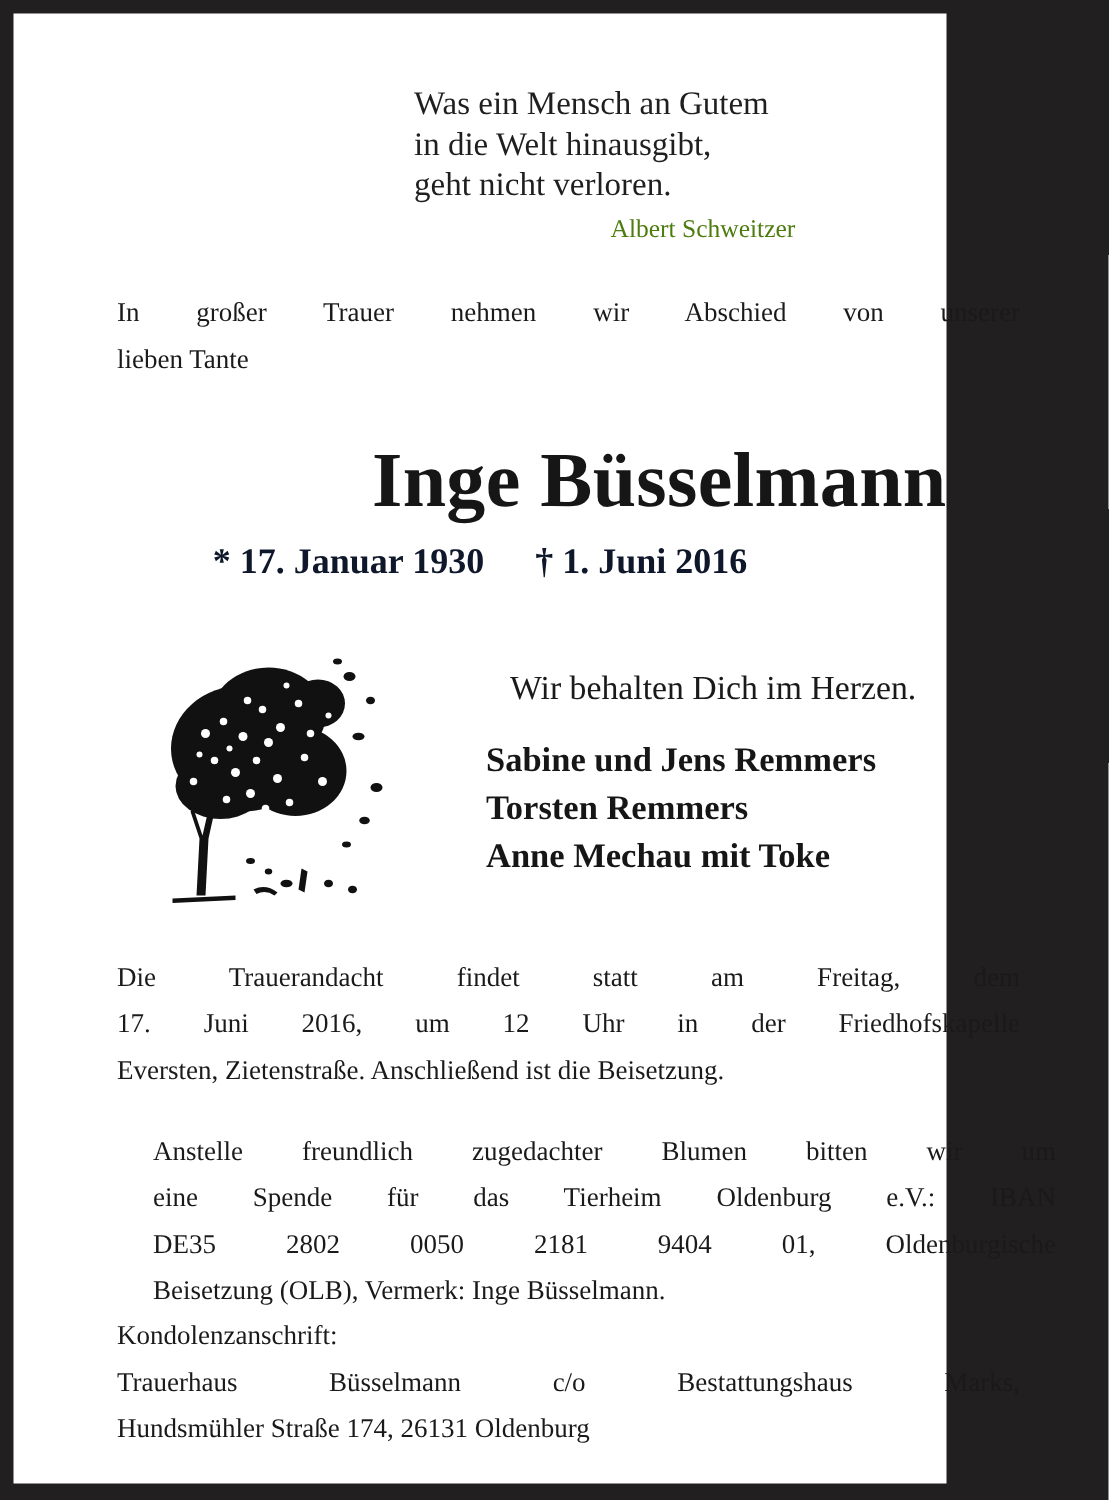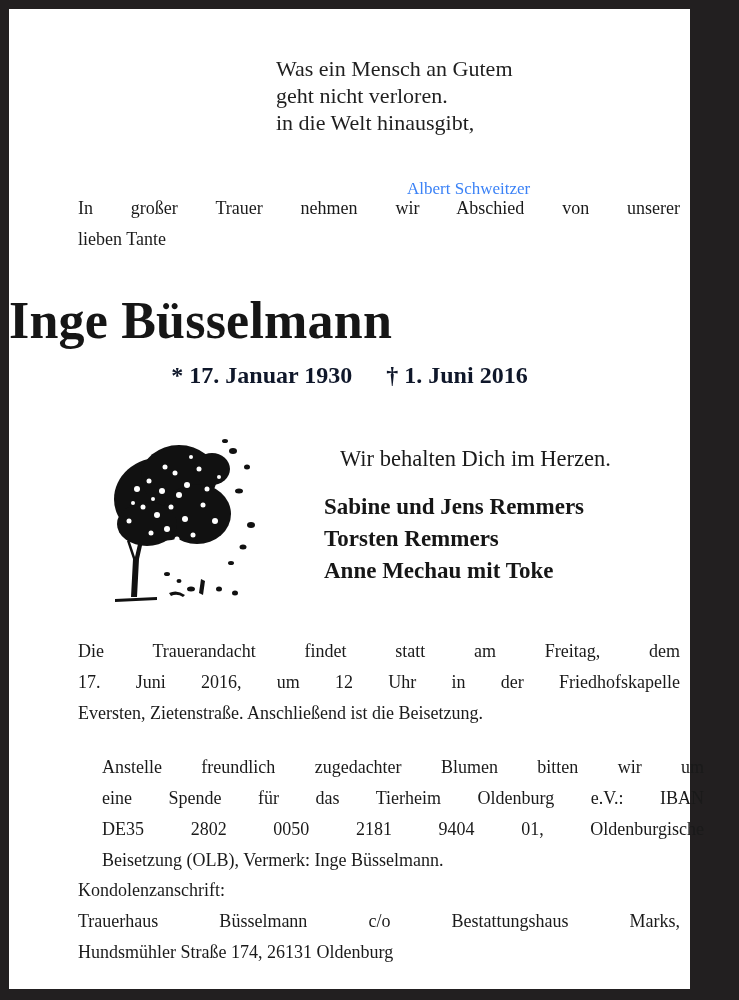--- a/index.html
+++ b/index.html
@@ -7,54 +7,53 @@
       width: 739px; height: 1000px;
       background: #221f20;
       font-family: "Liberation Serif", serif;
       color: #1a1a1a;
       position: relative;
       overflow: hidden;
     }
     .card {
       position: absolute;
       left: 9px; top: 9px;
-      width: 681px; height: 980px;
+      width: 622px; height: 980px;
       background: #ffffff;
     }
     .quote {
       position: absolute;
       left: 267px; top: 46px;
       font-size: 22px;
       line-height: 27px;
       color: #1f1f1f;
     }
     .quote-line { display: block; white-space: nowrap; }
     .quote-author {
       position: absolute;
       left: 398px; top: 134px;
       font-size: 17px;
-      color: #3b82f6;
-      white-space: nowrap;
-      margin-top: 36px;
+      color: #4d7c0f;
+      white-space: nowrap;
     }
     .para {
       position: absolute;
       left: 69px; width: 602px;
       font-size: 18px;
       line-height: 31px;
       text-align: justify;
       color: #1a1a1a;
     }
     .para .ln { display: block; text-align: justify; text-align-last: justify; white-space: nowrap; }
     .para .ln.last { text-align-last: left; }
     .intro { top: 184px; }
     .name {
       position: absolute;
       left: 0; right: 0; top: 282px;
-      text-align: left;
+      text-align: right;
       font-size: 52px;
       font-weight: bold;
       letter-spacing: 0.2px;
       color: #161616;
       white-space: nowrap;
     }
     .dates {
       position: absolute;
       left: 0; right: 0; top: 353px;
       text-align: center;
@@ -89,22 +88,22 @@
     .donation { top: 743px; margin-left: 24px; }
     .condolence { top: 866px; }
   </style>
 </head>
 <body>
 
 <div class="card">
 
   <div class="quote">
     <span class="quote-line">Was ein Mensch an Gutem</span>
+    <span class="quote-line">in die Welt hinausgibt,</span>
     <span class="quote-line">geht nicht verloren.</span>
-    <span class="quote-line">in die Welt hinausgibt,</span>
   </div>
   <div class="quote-author">Albert Schweitzer</div>
 
   <div class="para intro">
     <span class="ln">In großer Trauer nehmen wir Abschied von unserer</span>
     <span class="ln last">lieben Tante</span>
   </div>
 
   <div class="name">Inge Büsselmann</div>
 

